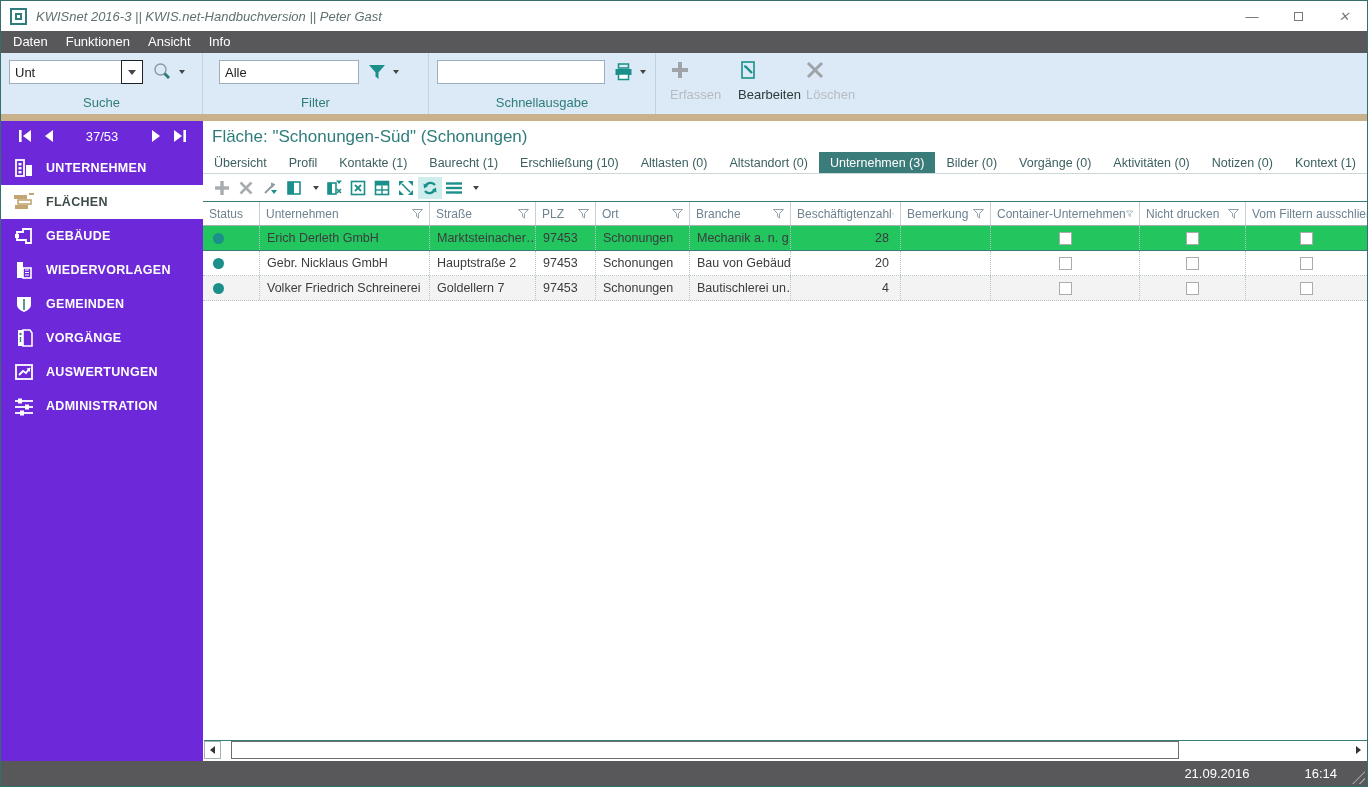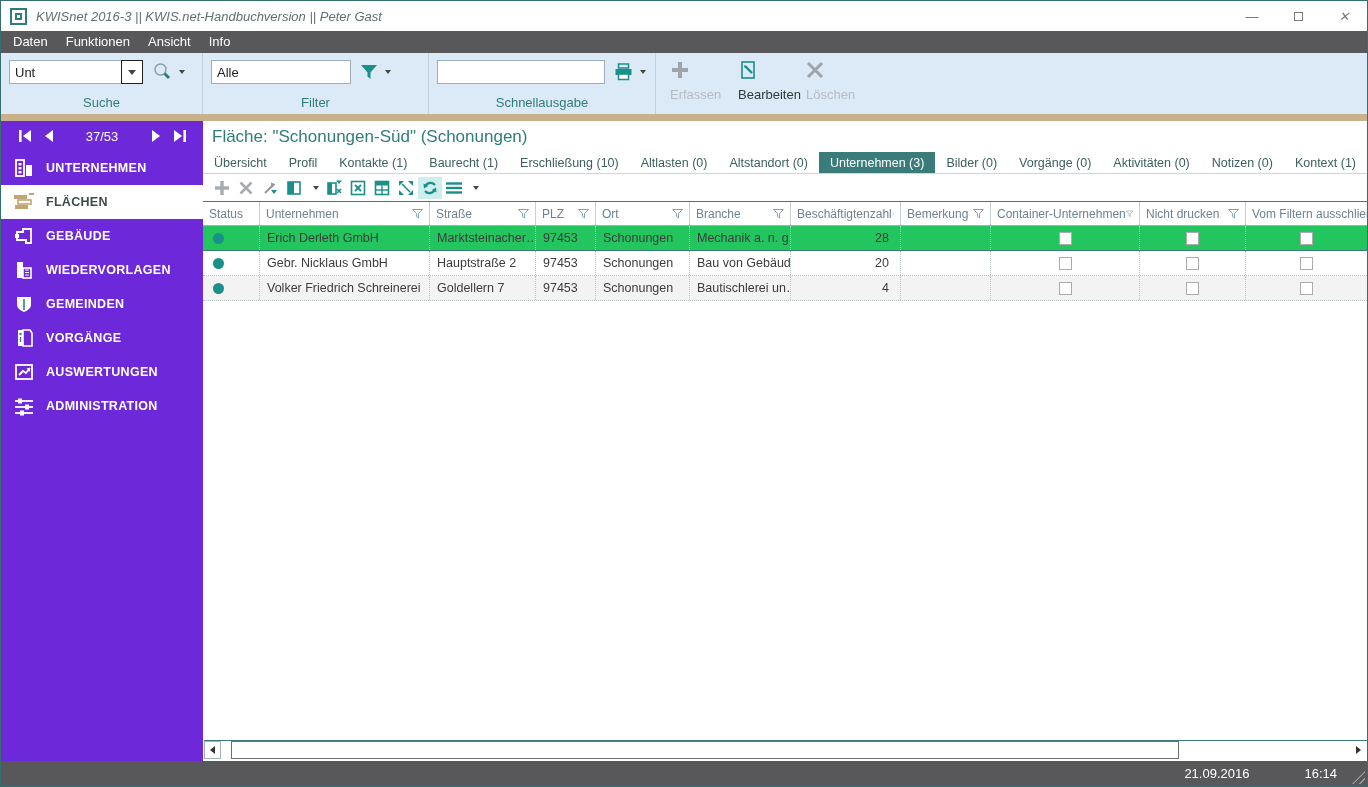--- a/index.html
+++ b/index.html
@@ -133,21 +133,21 @@
             <line x1="12.5" y1="11.5" x2="17" y2="16" stroke="#2E7D7B" stroke-width="3"></line>
           </svg>
       </span>
       <span class="caret small"></span>
     </div>
     <div class="tb-label">Suche</div>
   </div>
 
   <div class="tb-group g-filter">
     <div class="tb-controls" style="margin-left:8px;">
-      <input class="tb-input" style="width: 140px;" value="Alle">
+      <input class="tb-input" style="width: 140px; margin-left: 8px;" value="Alle">
       <span class="icon-gap">
         <svg width="18" height="18" viewBox="0 0 18 18">
             <polygon points="1,2 17,2 10.5,9.5 10.5,16 7.5,13.5 7.5,9.5" fill="#1B8F8A"></polygon>
           </svg>
       </span>
       <span class="caret small"></span>
     </div>
     <div class="tb-label">Filter</div>
   </div>
 

